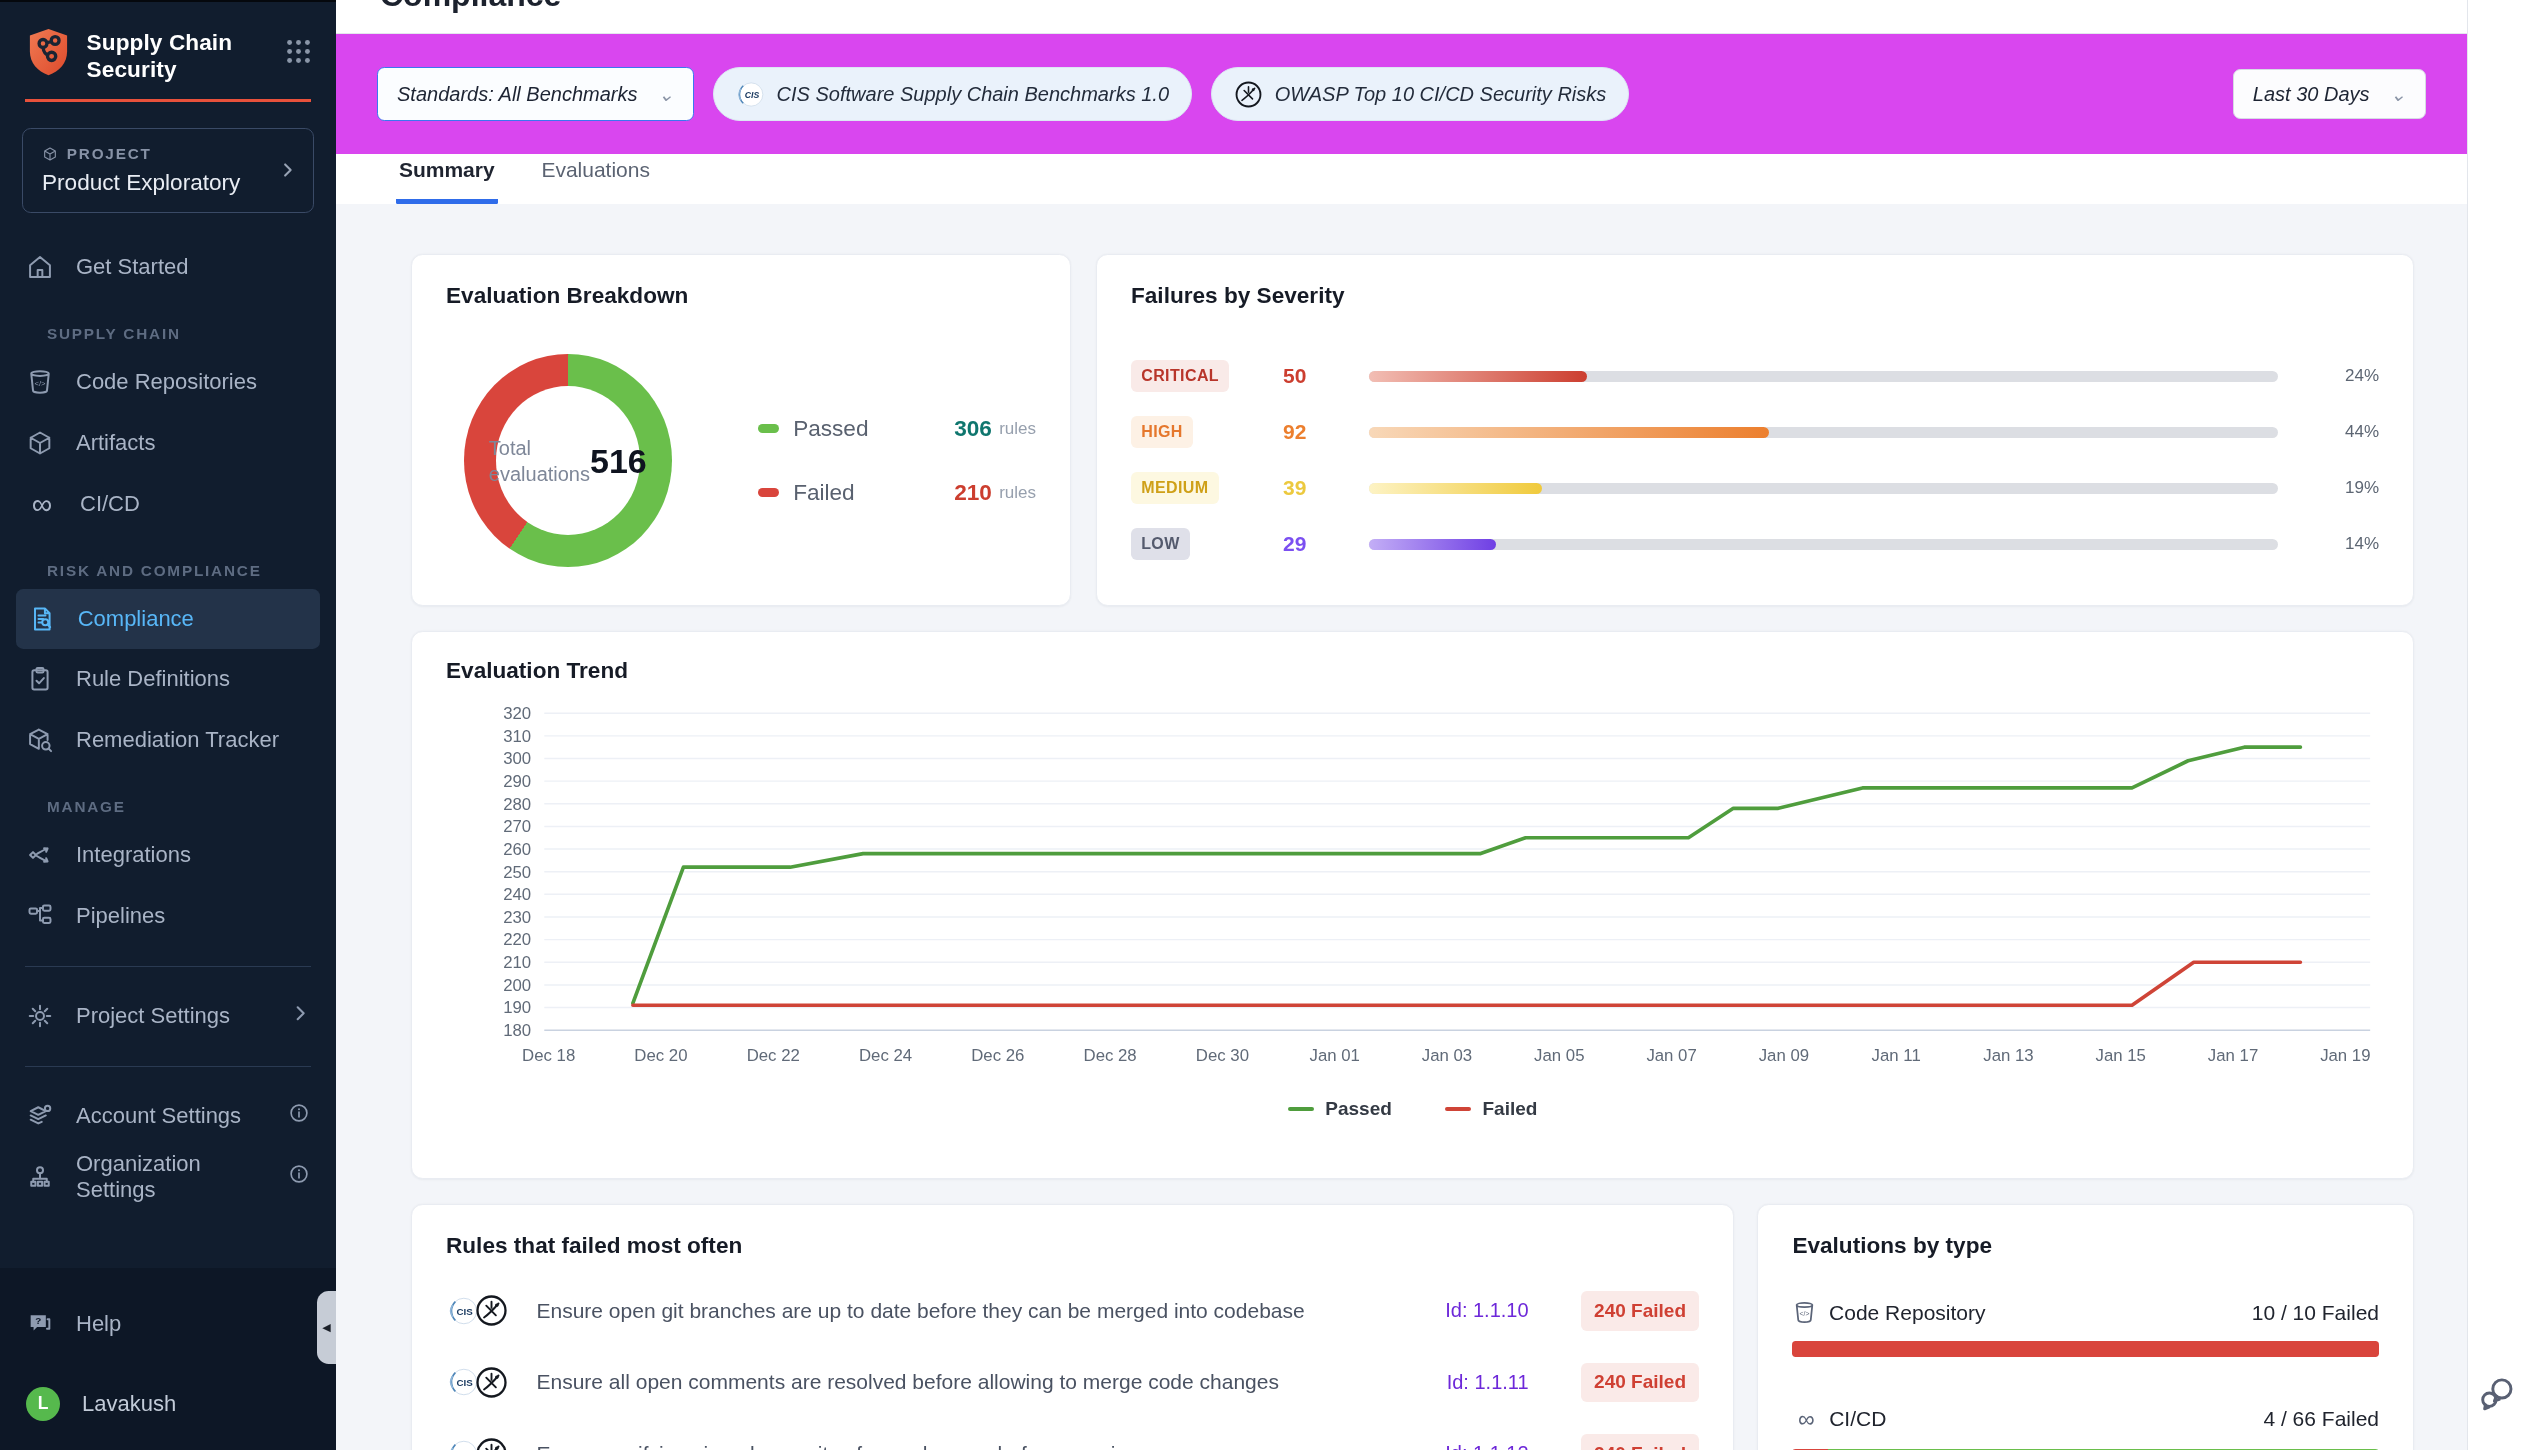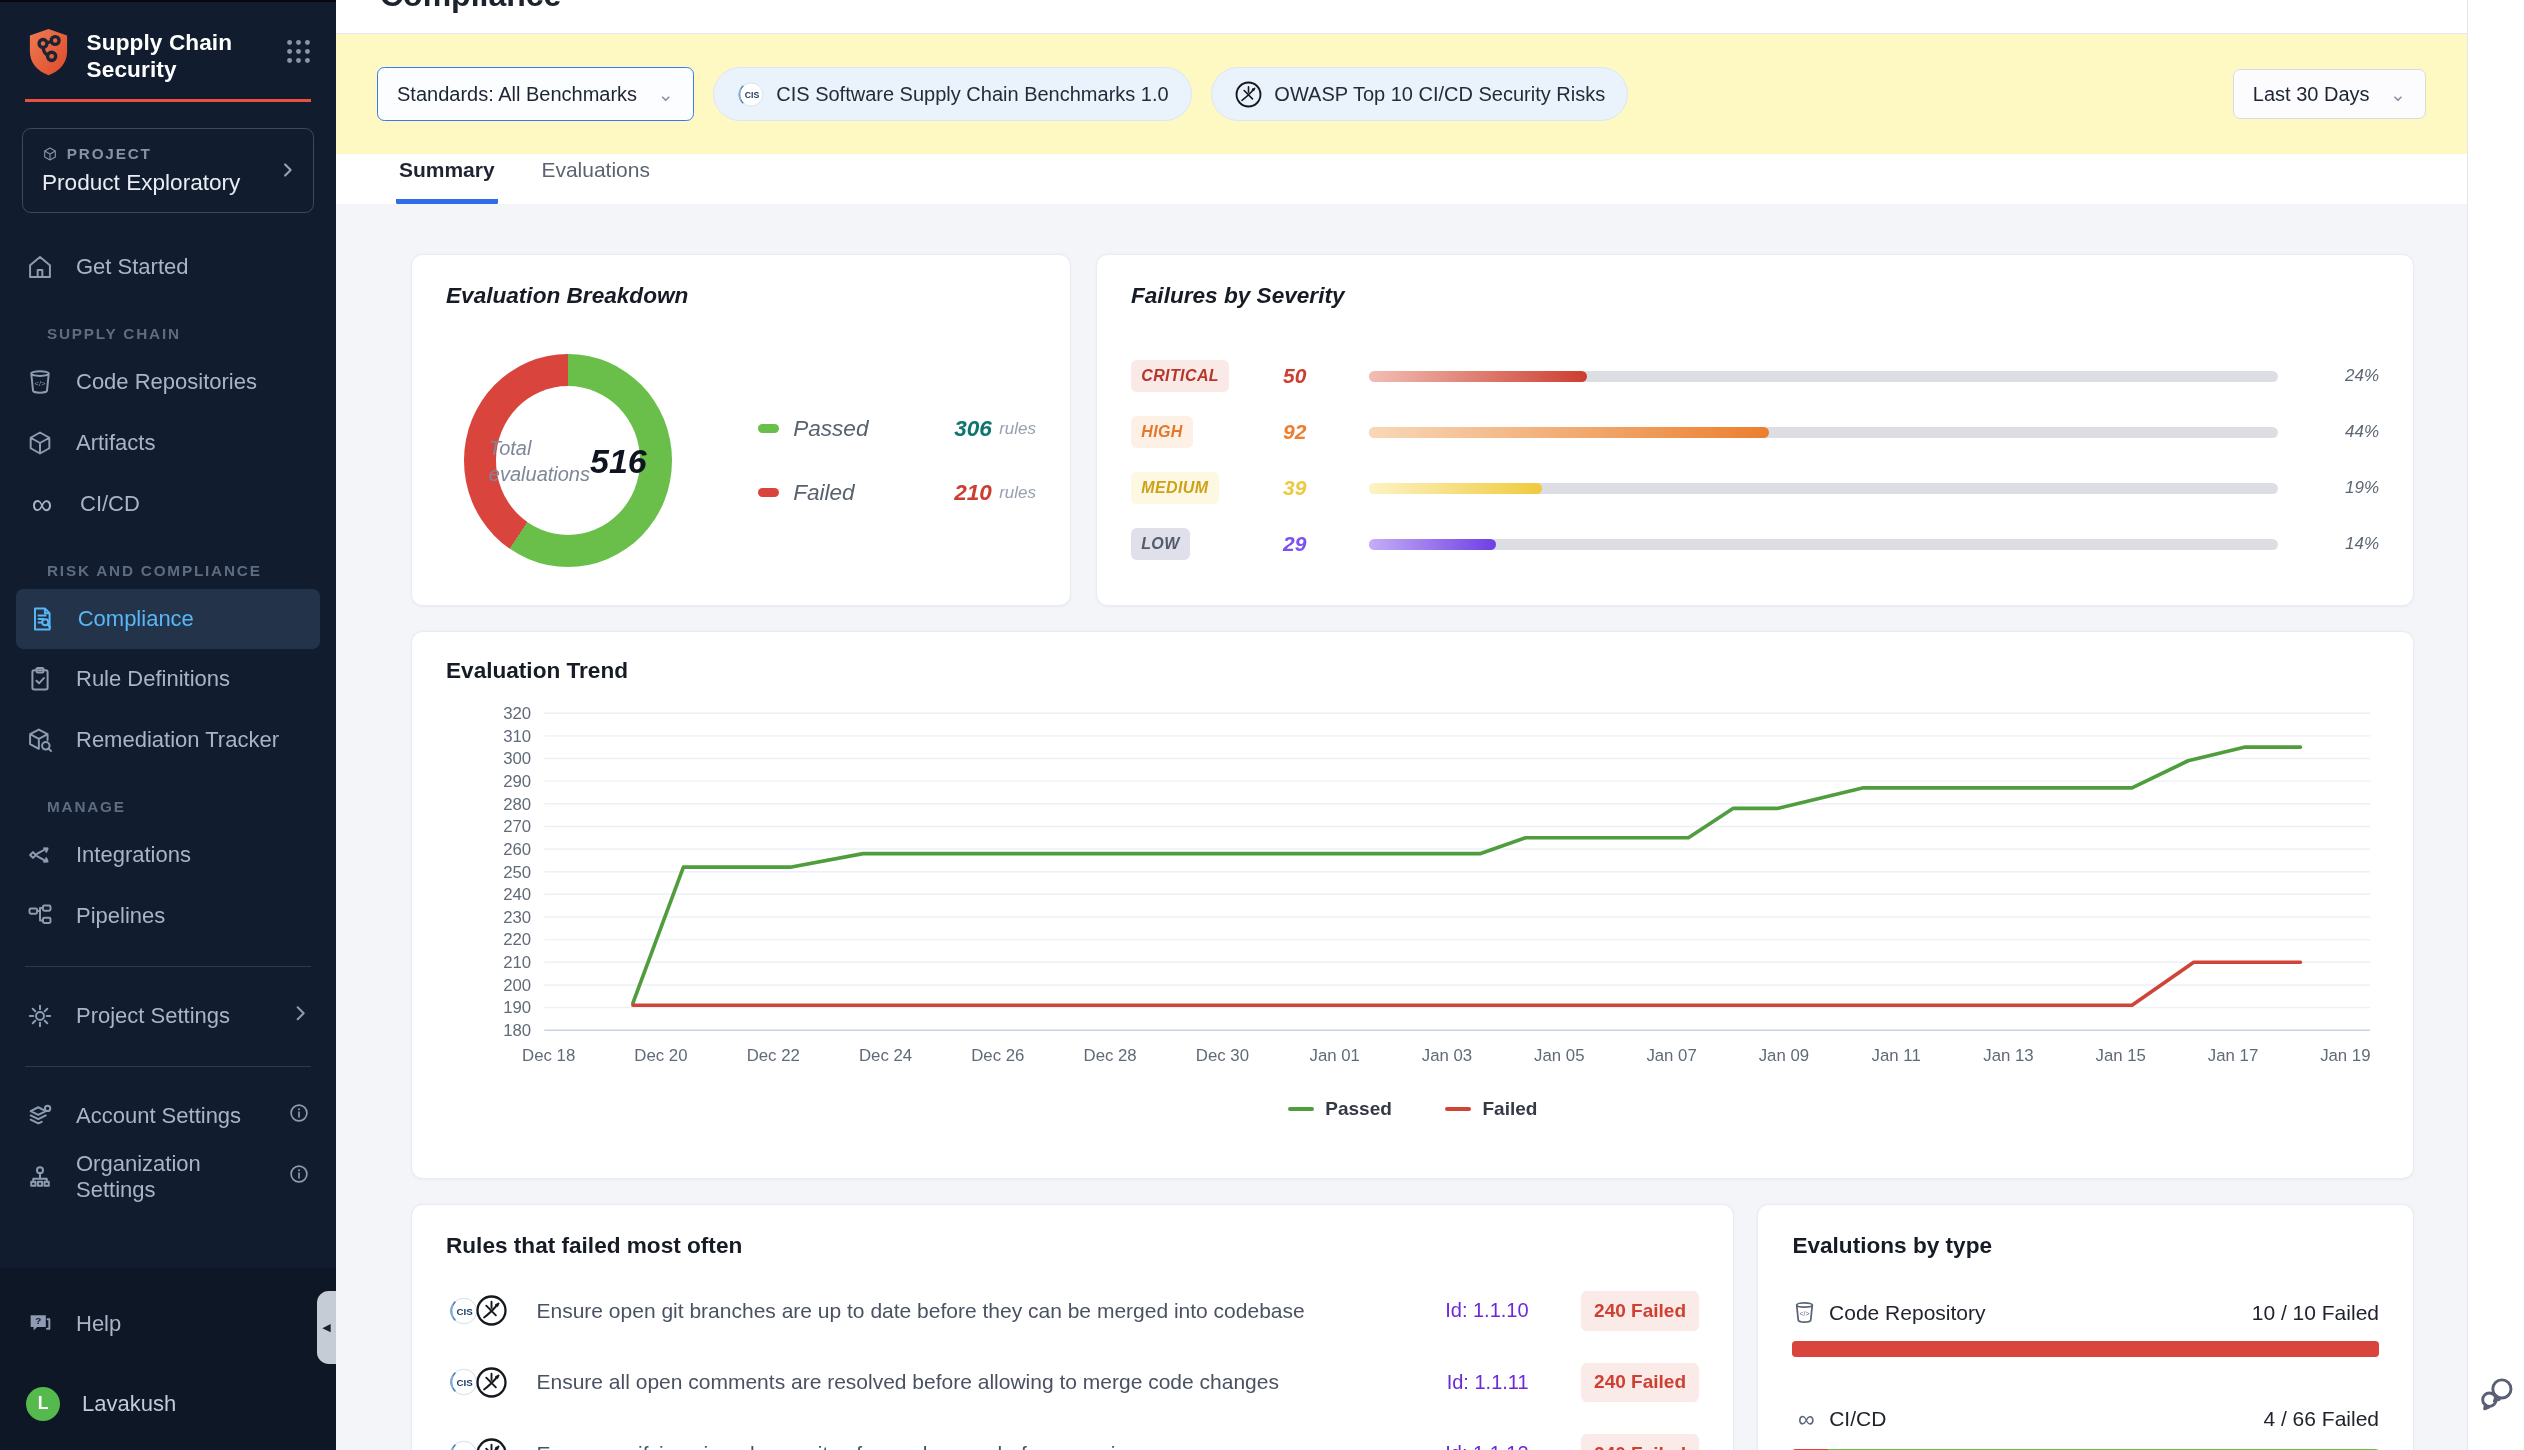--- a/index.html
+++ b/index.html
@@ -50,21 +50,21 @@
     stroke-width:1.7; stroke-linecap:round; stroke-linejoin:round; }
   .inf { font-size:29px; line-height:28px; width:32px; text-align:center; }
 
   
   .main { flex:1; height:100%; display:flex; flex-direction:column; background:#ffffff;
     min-width:0; }
   .title-clip { height:34px; overflow:hidden; position:relative; border-bottom:1.5px solid #e4e7ed; }
   .page-title { position:absolute; top:-22px; left:44px; font-size:32px; font-weight:bold;
     color:#1c222e; line-height:35px; }
   .filter-bar { display:flex; align-items:center; height:120px; padding:0 41px; gap:19px;
-    background:#fef9c3; }
+    background:#d946ef;font-style:italic; }
   .select-standards { display:flex; align-items:center; height:54px; padding:0 19px;
     border:1.8px solid #3b77f0; border-radius:7.3px; background:#fbfdff; font-size:20px;
     color:#1d2433; cursor:pointer; }
   .chev { color:#8a94a6; font-size:19px; margin-left:20.5px; }
   .chip { display:flex; align-items:center; gap:11.7px; height:54px; padding:0 22px;
     border-radius:27px; background:#eaf2fb; border:1.1px solid #dbe7f3; font-size:20px;
     color:#232c3b; cursor:pointer; }
   .spacer { flex:1; }
   .select-range { display:flex; align-items:center; height:50px; padding:0 19px;
     border:1.5px solid #d6dbe4; border-radius:7.3px; background:#fcfcfe; font-size:20px;
@@ -73,21 +73,21 @@
   .tabs { display:flex; gap:41px; padding-left:60px; height:50px; background:#fff; }
   .tab { font-size:21px; color:#5b6372; cursor:pointer; padding:4.4px 2.9px 0 2.9px; }
   .tab.active { color:#1f2430; font-weight:bold; border-bottom:5.1px solid #2f6cea;
     border-radius:0 0 1.5px 1.5px; }
 
   .content { flex:1; background:#f3f5f9; padding:50px 53px 0 75px; overflow:hidden; }
   .card { background:#fff; border:1.1px solid #e9ecf2; border-radius:11.7px;
     box-shadow:0 0.7px 2.2px rgba(20,30,50,.05); }
   .card-title { font-size:22.6px; font-weight:bold; color:#161b26; }
 
-  .row1 { display:flex; gap:25px;font-style:italic; }
+  .row1 { display:flex; gap:25px; }
   .card-breakdown { width:660px; height:352px; padding:28px 34px; }
   .card-severity { flex:1; height:352px; padding:28px 34px; }
 
   
   .bd-body { display:flex; align-items:center; margin-top:45px; }
   .donut { position:relative; width:213px; height:213px; border-radius:50%; margin-left:17.5px; }
   .donut::after { content:""; position:absolute; inset:32px; background:#fff; border-radius:50%; }
   .donut-center { position:absolute; inset:0; display:flex; flex-direction:row;
     align-items:center; justify-content:center; z-index:2; text-align:left; }
   .donut-lab { font-size:20px; color:#7e8798; line-height:26px; }

